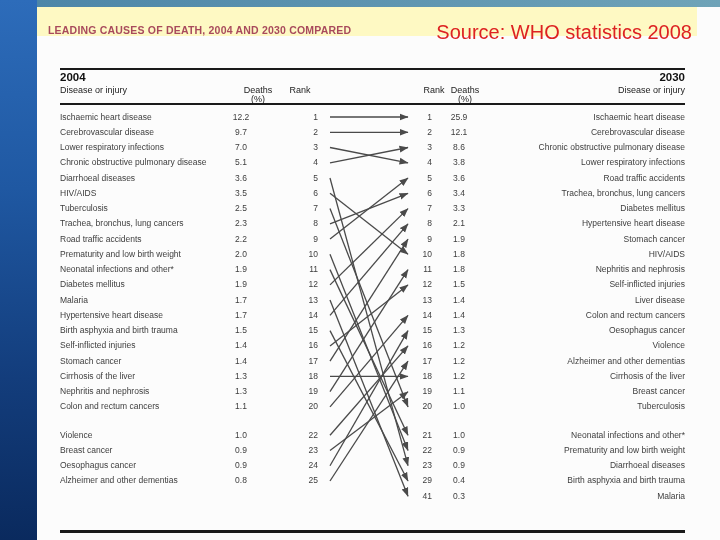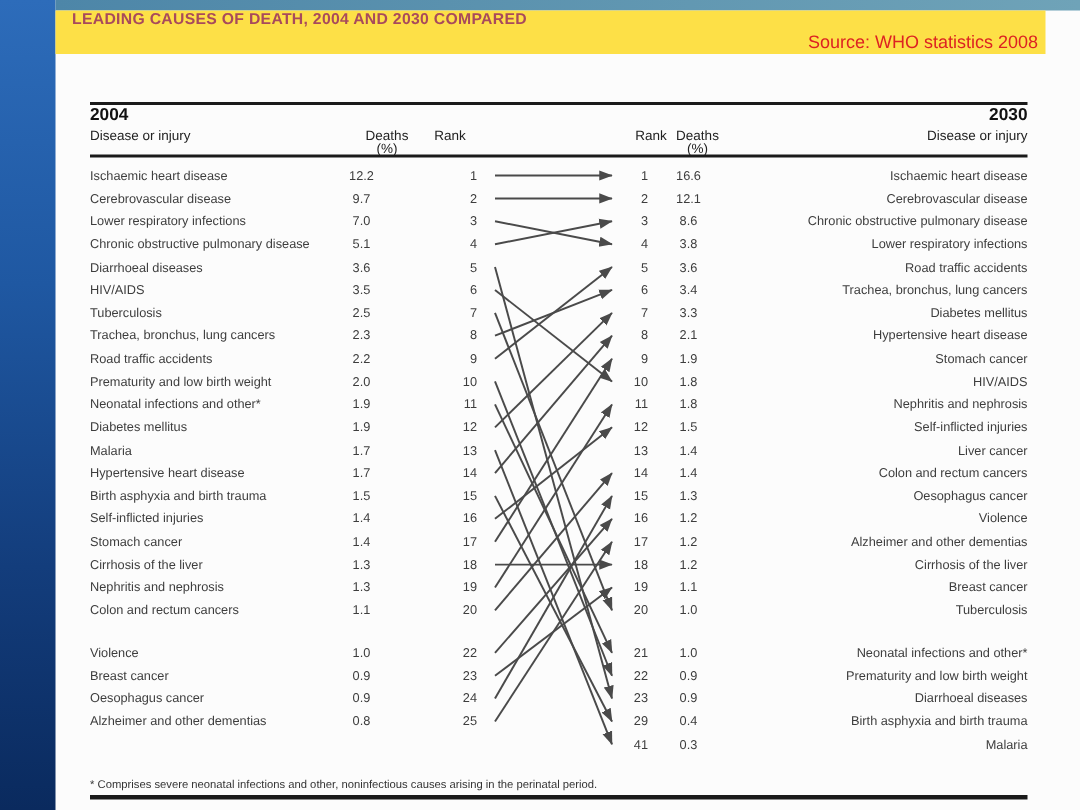--- a/index.html
+++ b/index.html
@@ -4,24 +4,24 @@
 <style>
   html,body{margin:0;padding:0;}
   body{width:720px;height:540px;overflow:hidden;background:#fcfcfc;
        font-family:"Liberation Sans",sans-serif;position:relative;}
   .stage{position:absolute;inset:0;background:#fcfcfc;}
   .left-bar{position:absolute;left:0;top:0;width:37px;height:540px;
     background:linear-gradient(180deg,#2d6cba 0%,#1f58a2 35%,#133d7c 70%,#0a2a5e 100%);}
   .top-strip{position:absolute;left:37px;top:0;width:683px;height:7px;
     background:linear-gradient(90deg,#4d86a8,#6fa3b8);}
   .title-band{position:absolute;left:37px;top:7px;width:660px;height:29px;
-    background:#fde047;display:flex;align-items:flex-start;}
+    background:#fef9c3;display:flex;align-items:flex-end;}
   .title-band span{padding-left:11px;font-size:10.5px;font-weight:bold;
     letter-spacing:.2px;color:#a84a5c;}
-  .source{position:absolute;right:28px;top:21px;font-size:12px;color:#dd2222;}
+  .source{position:absolute;right:28px;top:21px;font-size:20px;color:#dd2222;}
   .figure{position:absolute;left:60px;top:60px;width:625px;height:474px;}
   .rule{position:absolute;left:0;right:0;background:#1a1a1a;}
   .rule-top{top:8px;height:2px;}
   .rule-mid{top:43px;height:2px;}
   .rule-bottom{top:470px;height:3px;}
   .year-row{position:absolute;top:11px;left:0;right:0;height:15px;}
   .year{font-weight:bold;font-size:11.5px;color:#111;position:absolute;}
   .year.left{left:0;} .year.right{right:0;}
   .col-headers{position:absolute;top:26px;left:0;right:0;height:18px;}
   .col-headers .h{position:absolute;top:0;font-weight:normal;font-size:9px;
@@ -200,21 +200,21 @@
           <span class="deaths">0.9</span>
           <span class="rank">24</span>
         </div>
         <div class="trow lrow" style="top: 368.48px;">
           <span class="disease">Alzheimer and other dementias</span>
           <span class="deaths">0.8</span>
           <span class="rank">25</span>
         </div>
         <div class="trow rrow" style="top: 4.5px;">
           <span class="rank">1</span>
-          <span class="deaths">16.6</span>
+          <span class="deaths">25.9</span>
           <span class="disease">Ischaemic heart disease</span>
         </div>
         <div class="trow rrow" style="top: 19.76px;">
           <span class="rank">2</span>
           <span class="deaths">12.1</span>
           <span class="disease">Cerebrovascular disease</span>
         </div>
         <div class="trow rrow" style="top: 35.02px;">
           <span class="rank">3</span>
           <span class="deaths">8.6</span>
@@ -261,21 +261,21 @@
           <span class="disease">Nephritis and nephrosis</span>
         </div>
         <div class="trow rrow" style="top: 172.36px;">
           <span class="rank">12</span>
           <span class="deaths">1.5</span>
           <span class="disease">Self-inflicted injuries</span>
         </div>
         <div class="trow rrow" style="top: 187.62px;">
           <span class="rank">13</span>
           <span class="deaths">1.4</span>
-          <span class="disease">Liver cancer</span>
+          <span class="disease">Liver disease</span>
         </div>
         <div class="trow rrow" style="top: 202.88px;">
           <span class="rank">14</span>
           <span class="deaths">1.4</span>
           <span class="disease">Colon and rectum cancers</span>
         </div>
         <div class="trow rrow" style="top: 218.14px;">
           <span class="rank">15</span>
           <span class="deaths">1.3</span>
           <span class="disease">Oesophagus cancer</span>
@@ -356,16 +356,15 @@
           <line x1="8" y1="271.4" x2="86" y2="271.4" stroke="#4a4a4a" stroke-width="1.3" marker-end="url(#ah)"></line>
           <line x1="8" y1="286.7" x2="86" y2="164.6" stroke="#4a4a4a" stroke-width="1.3" marker-end="url(#ah)"></line>
           <line x1="8" y1="301.9" x2="86" y2="210.4" stroke="#4a4a4a" stroke-width="1.3" marker-end="url(#ah)"></line>
           <line x1="8" y1="330.2" x2="86" y2="240.9" stroke="#4a4a4a" stroke-width="1.3" marker-end="url(#ah)"></line>
           <line x1="8" y1="345.5" x2="86" y2="286.7" stroke="#4a4a4a" stroke-width="1.3" marker-end="url(#ah)"></line>
           <line x1="8" y1="360.7" x2="86" y2="225.6" stroke="#4a4a4a" stroke-width="1.3" marker-end="url(#ah)"></line>
           <line x1="8" y1="376.0" x2="86" y2="256.2" stroke="#4a4a4a" stroke-width="1.3" marker-end="url(#ah)"></line>
         </svg>
       </div>
 
-    <div class="footnote">* Comprises severe neonatal infections and other, noninfectious causes arising in the perinatal period.</div>
     <div class="rule rule-bottom"></div>
   </div>
 </div>
 
 </body></html>

